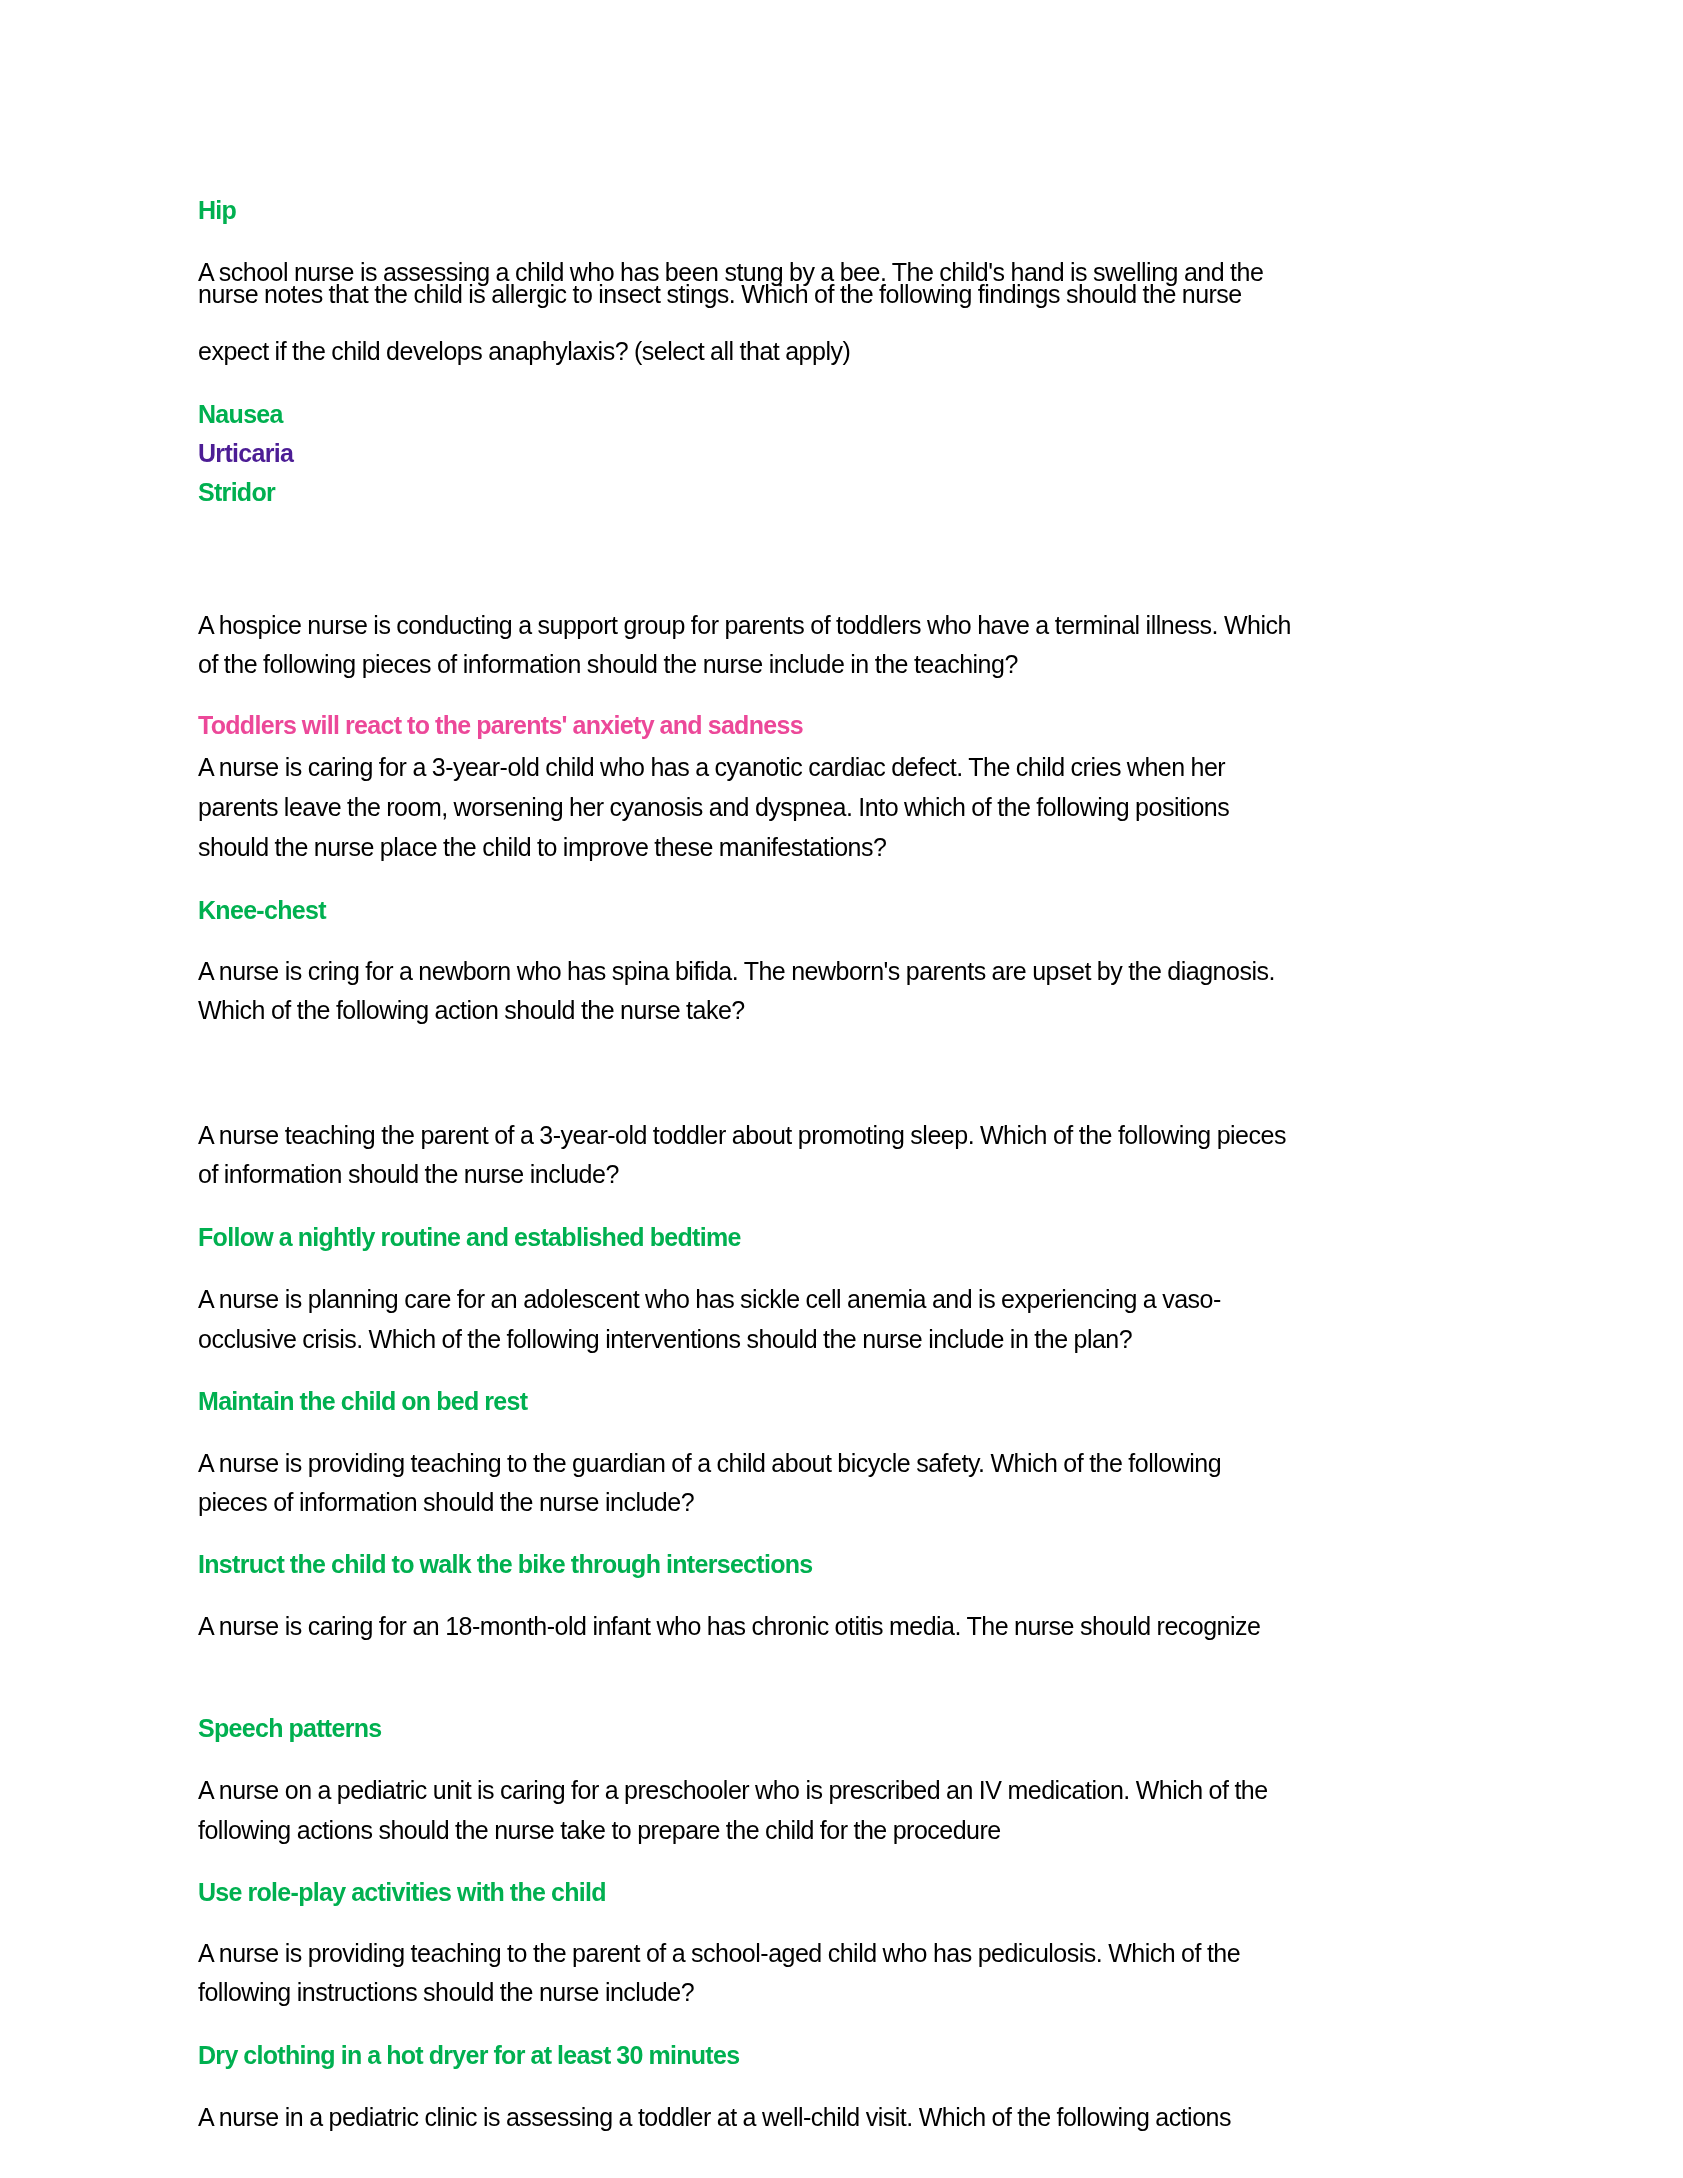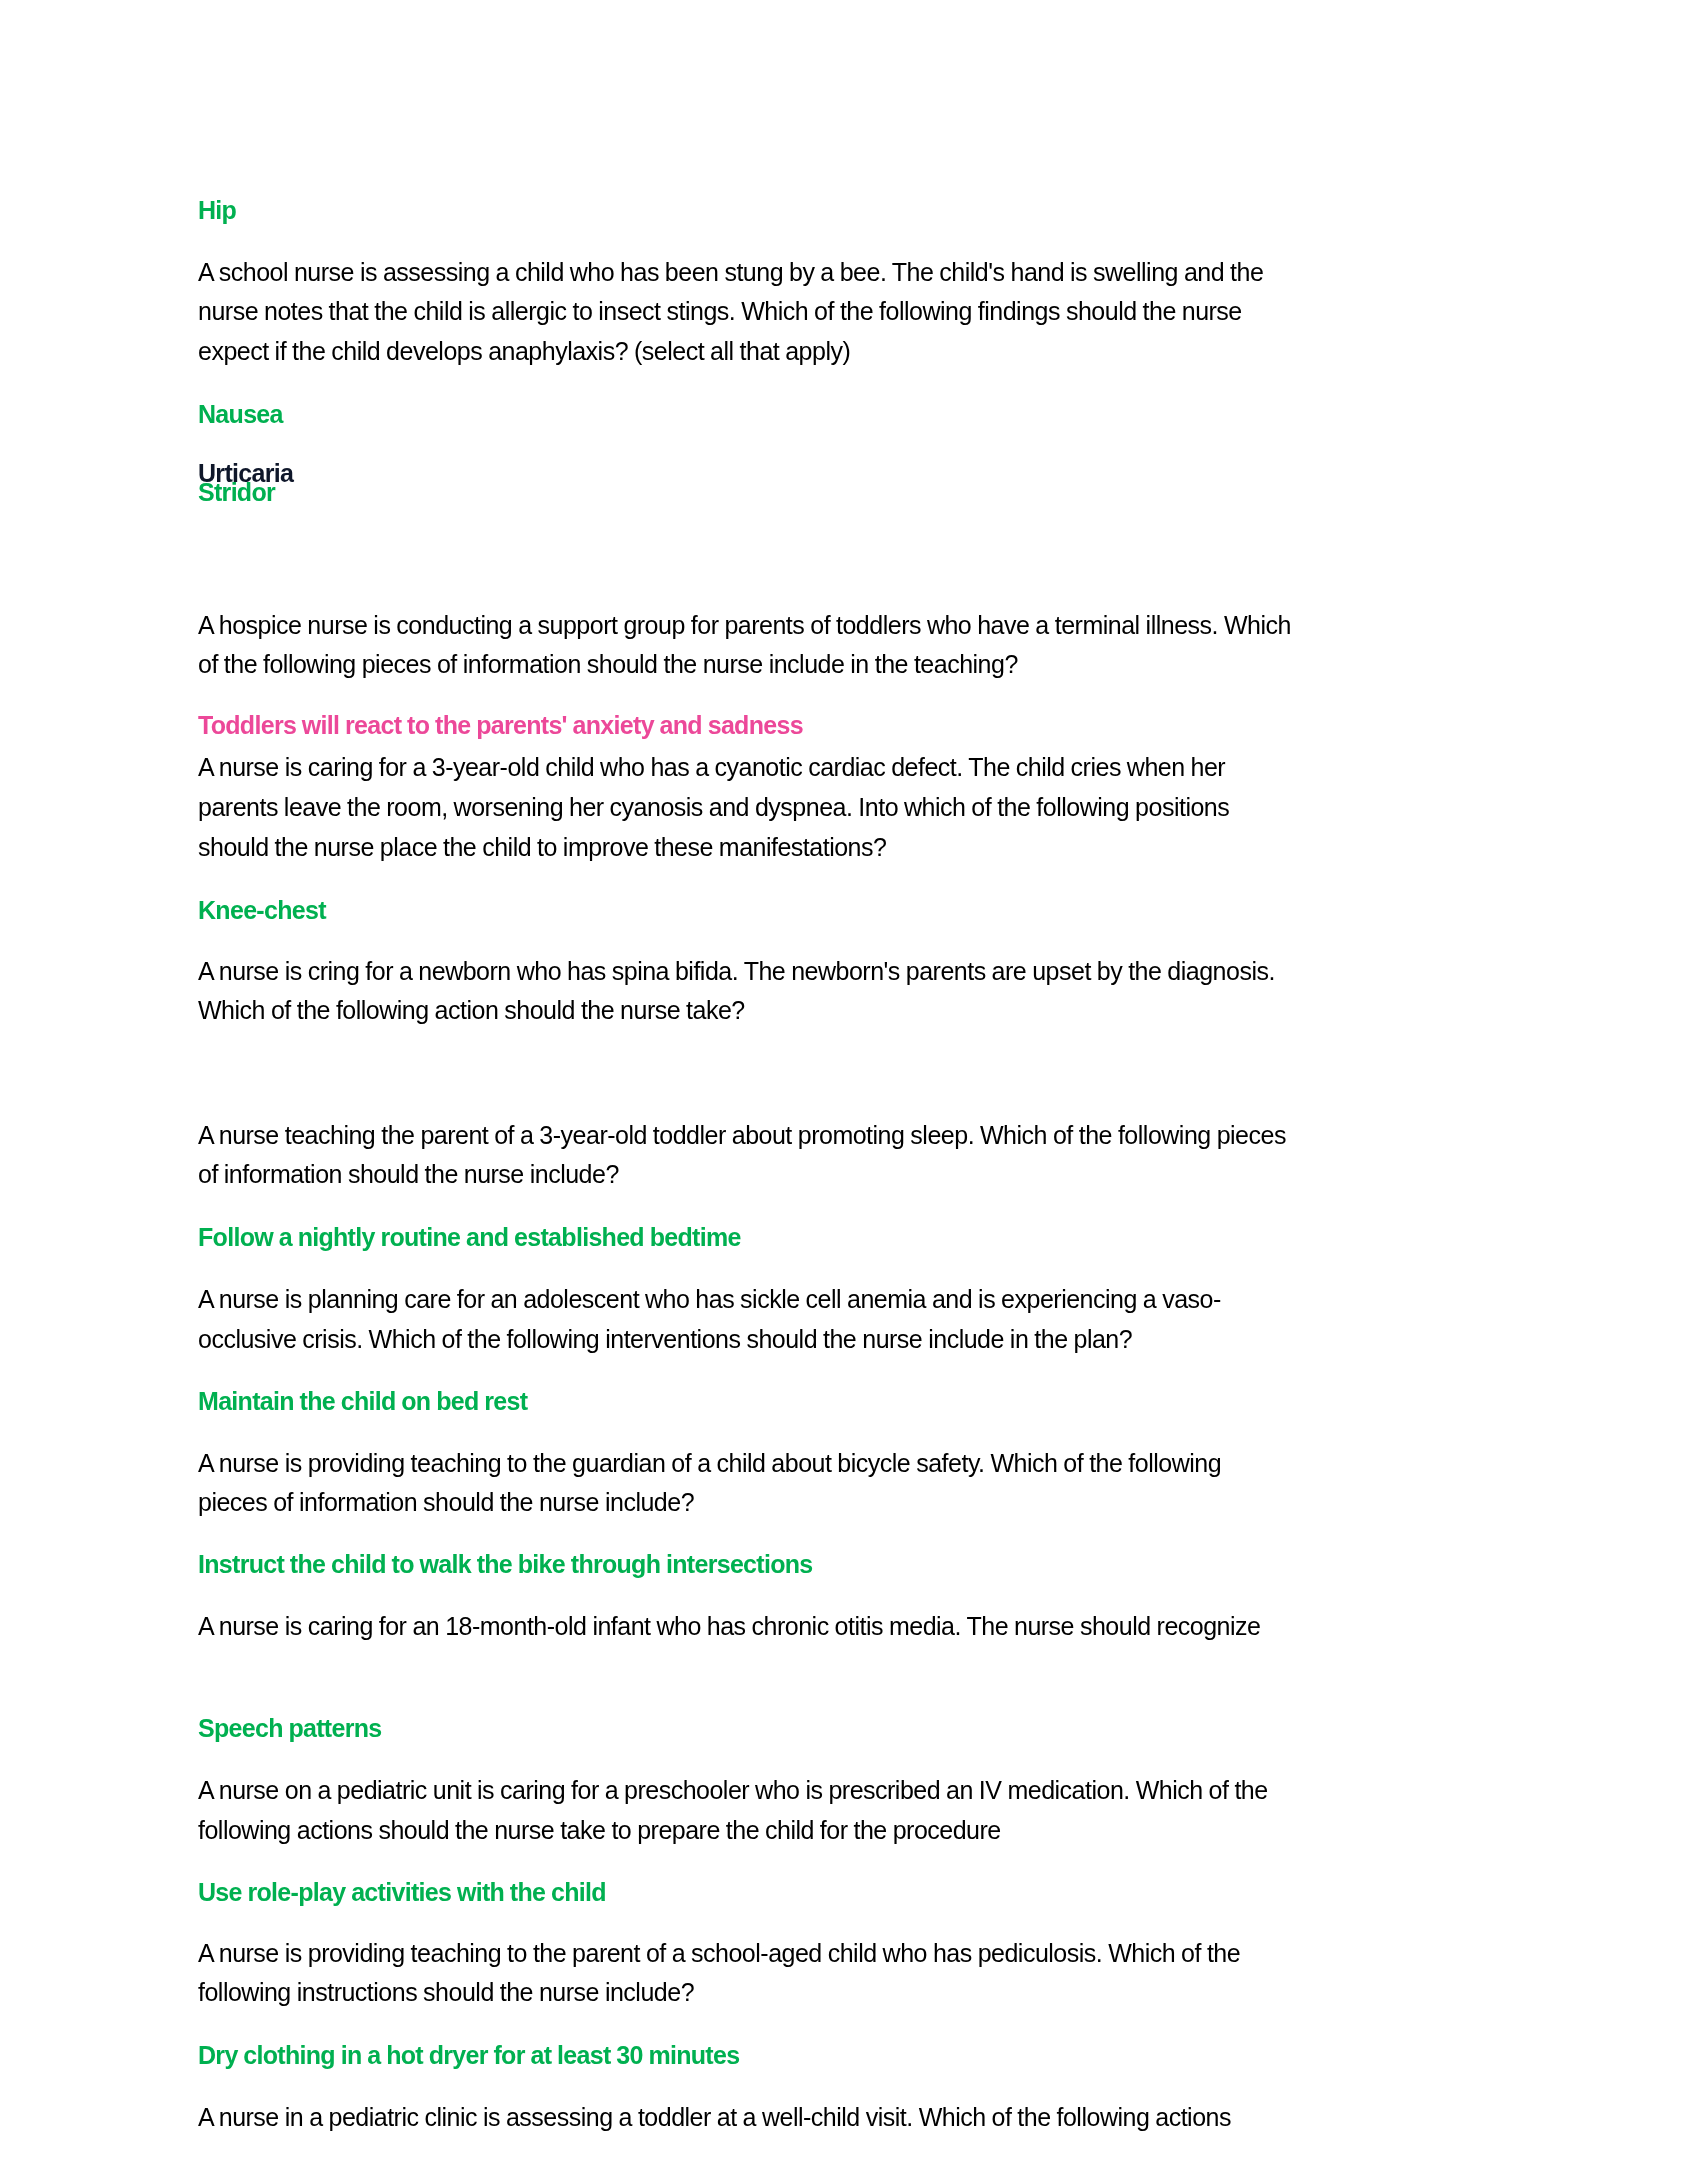--- a/index.html
+++ b/index.html
@@ -19,24 +19,24 @@
     transform-origin: left center;
   }
   .ans { color: #00B050; font-weight: bold; letter-spacing: -0.7px; }
 </style>
 </head>
 <body>
 
 <div class="page" id="page">
     <div class="line ans" style="top: 190px; color: rgb(0, 176, 80);">Hip</div>
     <div class="line" style="top: 252px;">A school nurse is assessing a child who has been stung by a bee. The child's hand is swelling and the</div>
-    <div class="line" style="top: 291px;">nurse notes that the child is allergic to insect stings. Which of the following findings should the nurse</div>
+    <div class="line" style="top: 274px;">nurse notes that the child is allergic to insect stings. Which of the following findings should the nurse</div>
     <div class="line" style="top: 331px;">expect if the child develops anaphylaxis? (select all that apply)</div>
     <div class="line ans" style="top: 394px; color: rgb(0, 176, 80);">Nausea</div>
-    <div class="line ans" style="top: 453px; color: #0f172a;">Urticaria</div>
+    <div class="line ans" style="top: 433px; color: #4c1d95;">Urticaria</div>
     <div class="line ans" style="top: 472px; color: rgb(0, 176, 80);">Stridor</div>
     <div class="line" style="top: 605px;">A hospice nurse is conducting a support group for parents of toddlers who have a terminal illness. Which</div>
     <div class="line" style="top: 644px;">of the following pieces of information should the nurse include in the teaching?</div>
     <div class="line ans" style="top: 705px; color: #ec4899;">Toddlers will react to the parents' anxiety and sadness</div>
     <div class="line" style="top: 747px;">A nurse is caring for a 3-year-old child who has a cyanotic cardiac defect. The child cries when her</div>
     <div class="line" style="top: 787px;">parents leave the room, worsening her cyanosis and dyspnea. Into which of the following positions</div>
     <div class="line" style="top: 827px;">should the nurse place the child to improve these manifestations?</div>
     <div class="line ans" style="top: 890px; color: rgb(0, 176, 80);">Knee-chest</div>
     <div class="line" style="top: 951px;">A nurse is cring for a newborn who has spina bifida. The newborn's parents are upset by the diagnosis.</div>
     <div class="line" style="top: 990px;">Which of the following action should the nurse take?</div>

